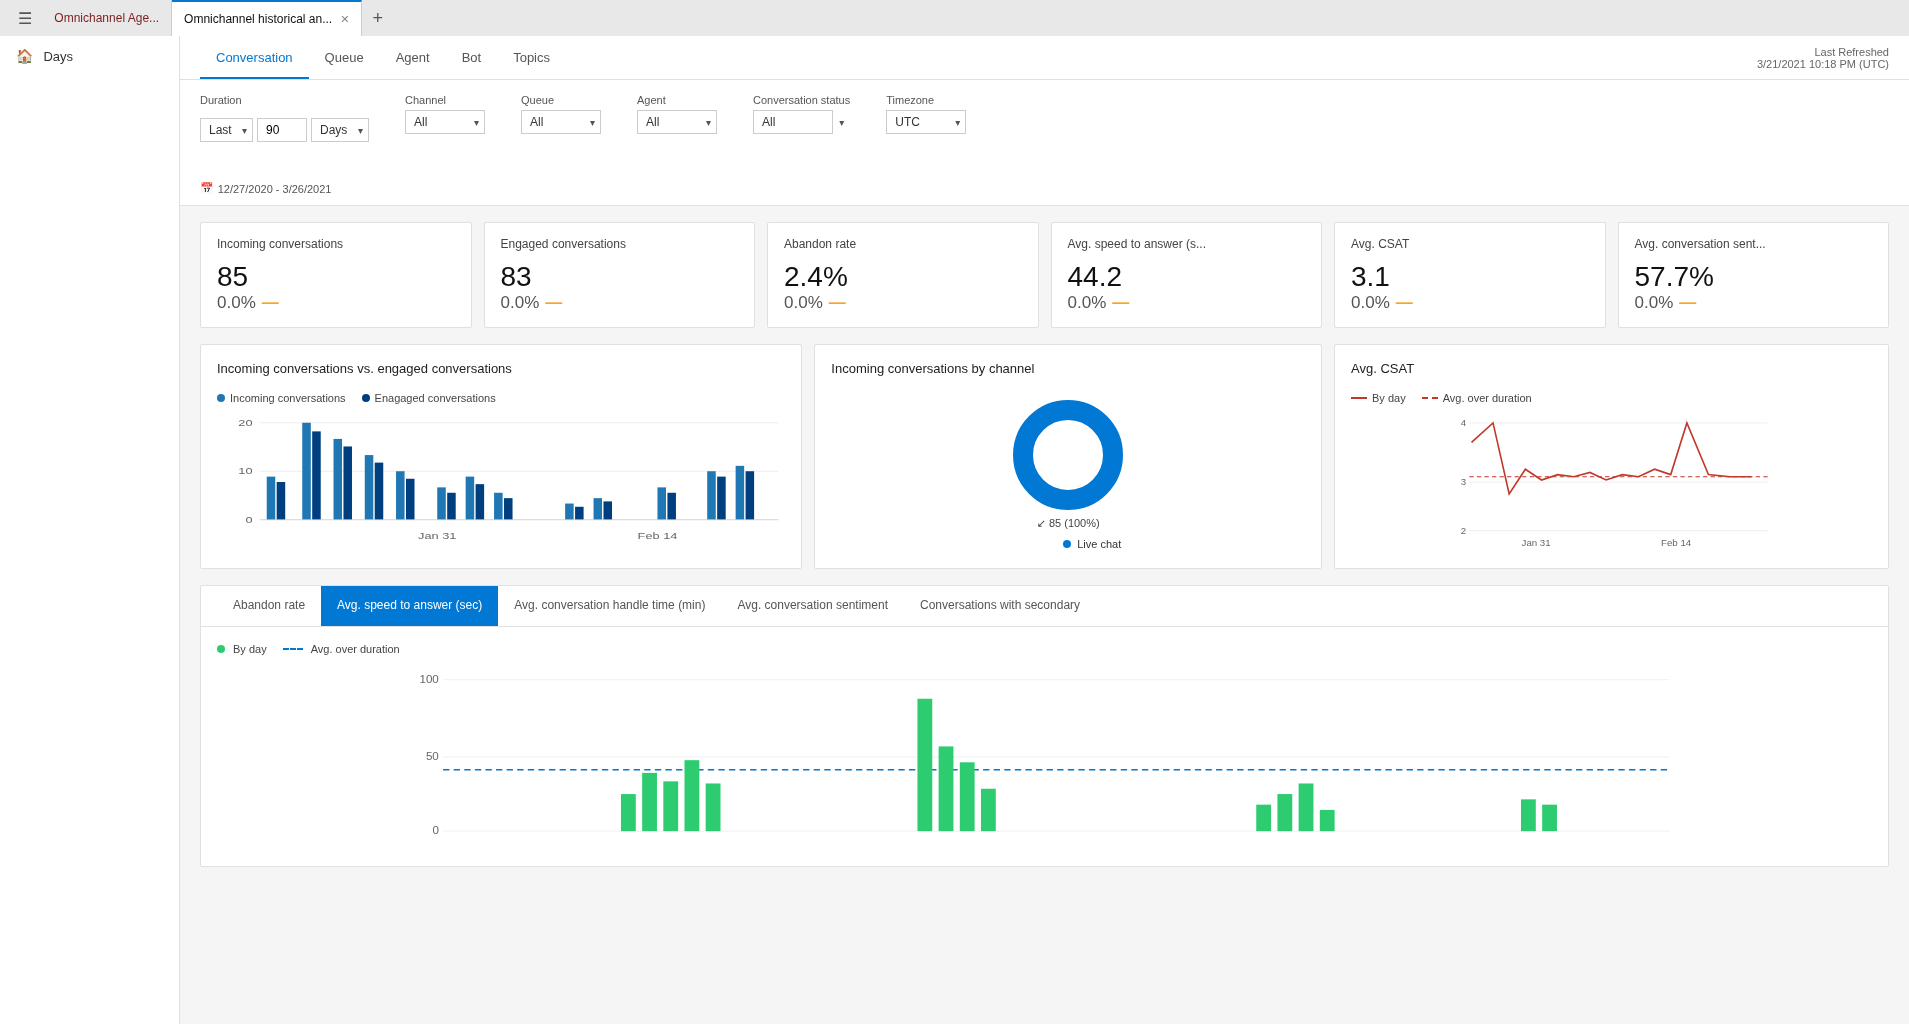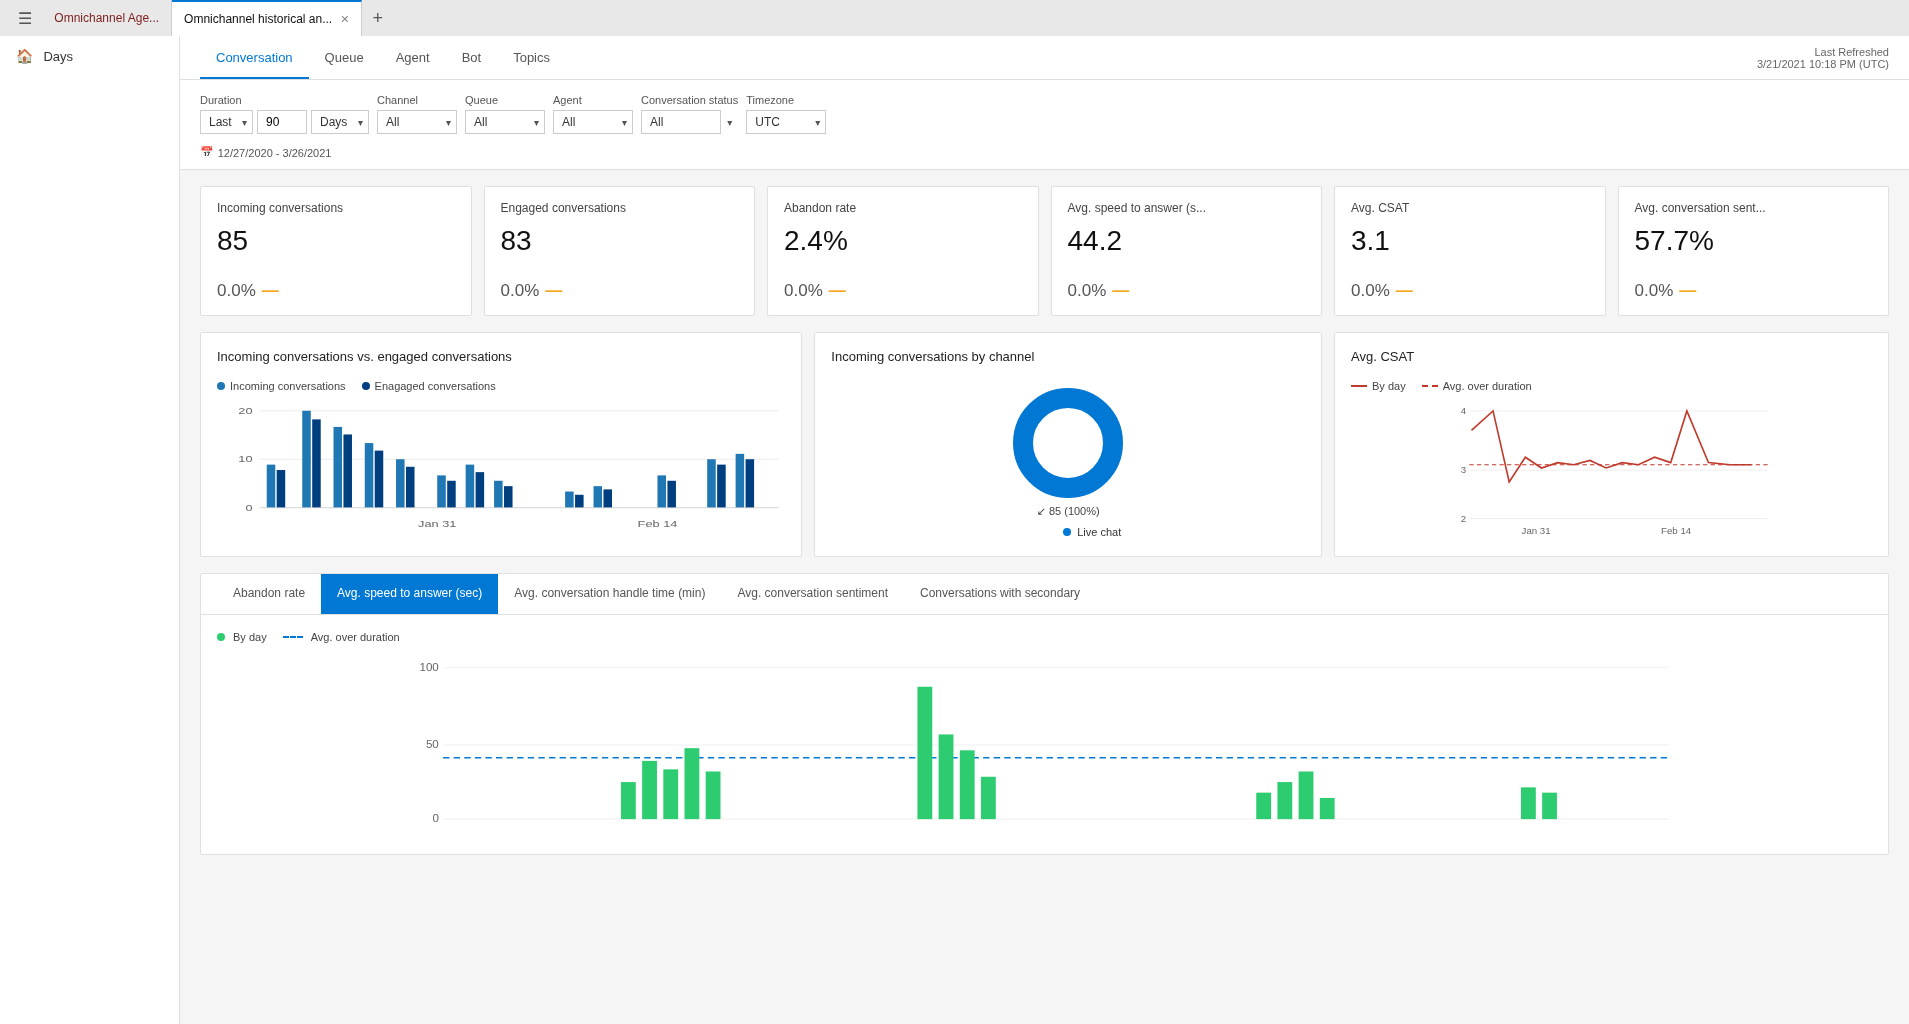--- a/index.html
+++ b/index.html
@@ -116,38 +116,39 @@
       border-bottom: 2px solid #0078d4;
       font-weight: 500;
     }
 
     
     .filters-bar {
       background: #fff;
       padding: 14px 20px 10px;
       display: flex;
       align-items: flex-start;
-      gap: 8px;
+      gap: 36px;
       flex-wrap: wrap;
       border-bottom: 1px solid #e0e0e0;
     }
     .filter-group {
       display: flex;
       flex-direction: column;
       gap: 4px;
     }
     .filter-label {
       font-size: 11px;
       color: #555;
       font-weight: 500;
     }
     .filter-controls {
       display: flex;
       align-items: center;
       gap: 4px;
+      margin-top: 8px;
     }
     .filter-select {
       border: 1px solid #ccc;
       background: #fff;
       padding: 4px 8px;
       font-size: 12px;
       cursor: pointer;
       color: #333;
       appearance: none;
       -webkit-appearance: none;
@@ -203,21 +204,21 @@
     .kpi-title {
       font-size: 12px;
       color: #444;
       margin-bottom: 10px;
       font-weight: 500;
     }
     .kpi-value {
       font-size: 28px;
       font-weight: 300;
       color: #111;
-      margin-bottom: 24px;
+      margin-bottom: 0;
     }
     .kpi-change {
       display: flex;
       align-items: flex-end;
       gap: 6px;
       font-size: 17px;
       color: #555;
     }
     .kpi-change .dash {
       color: #f5a623;

